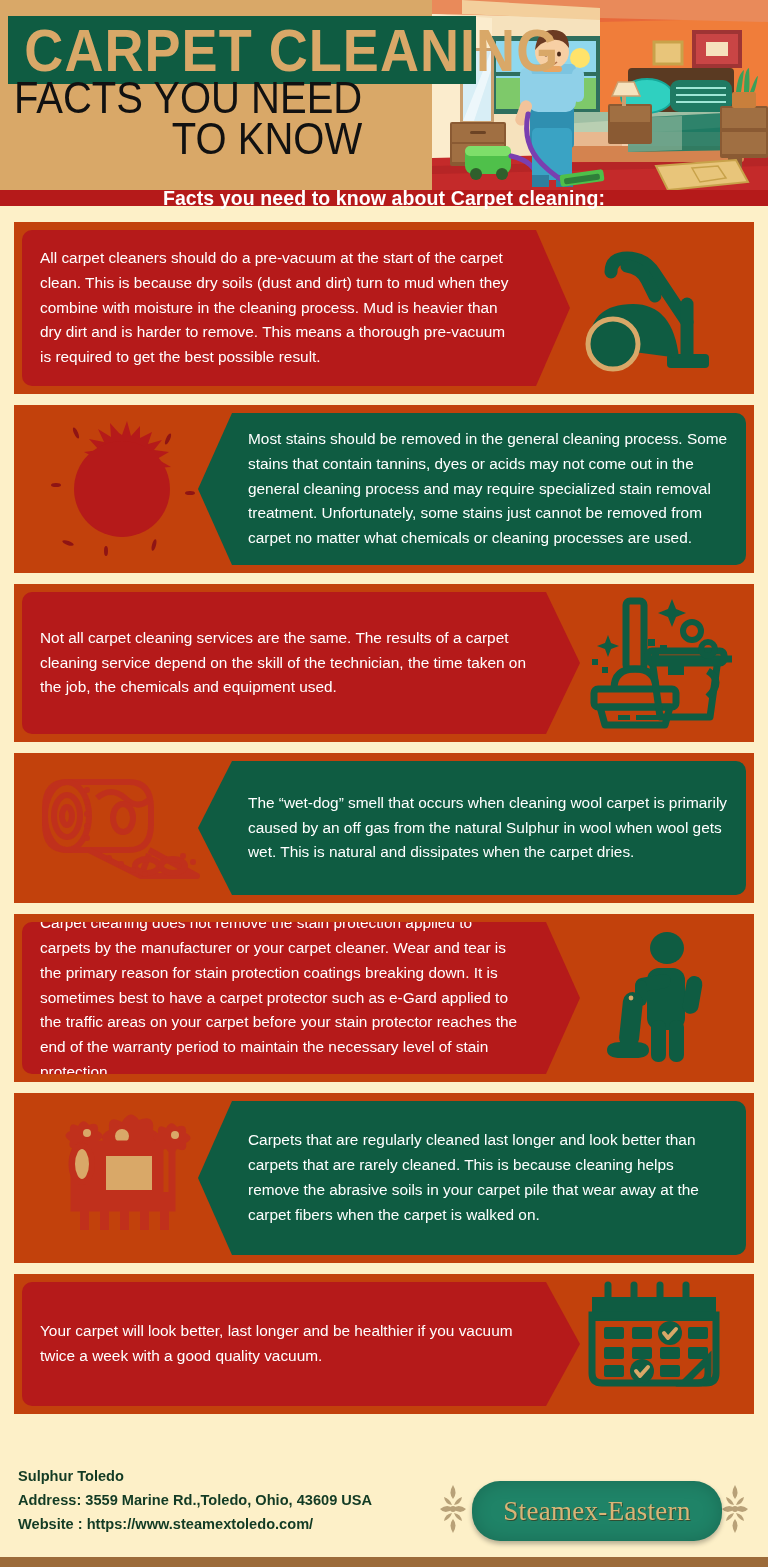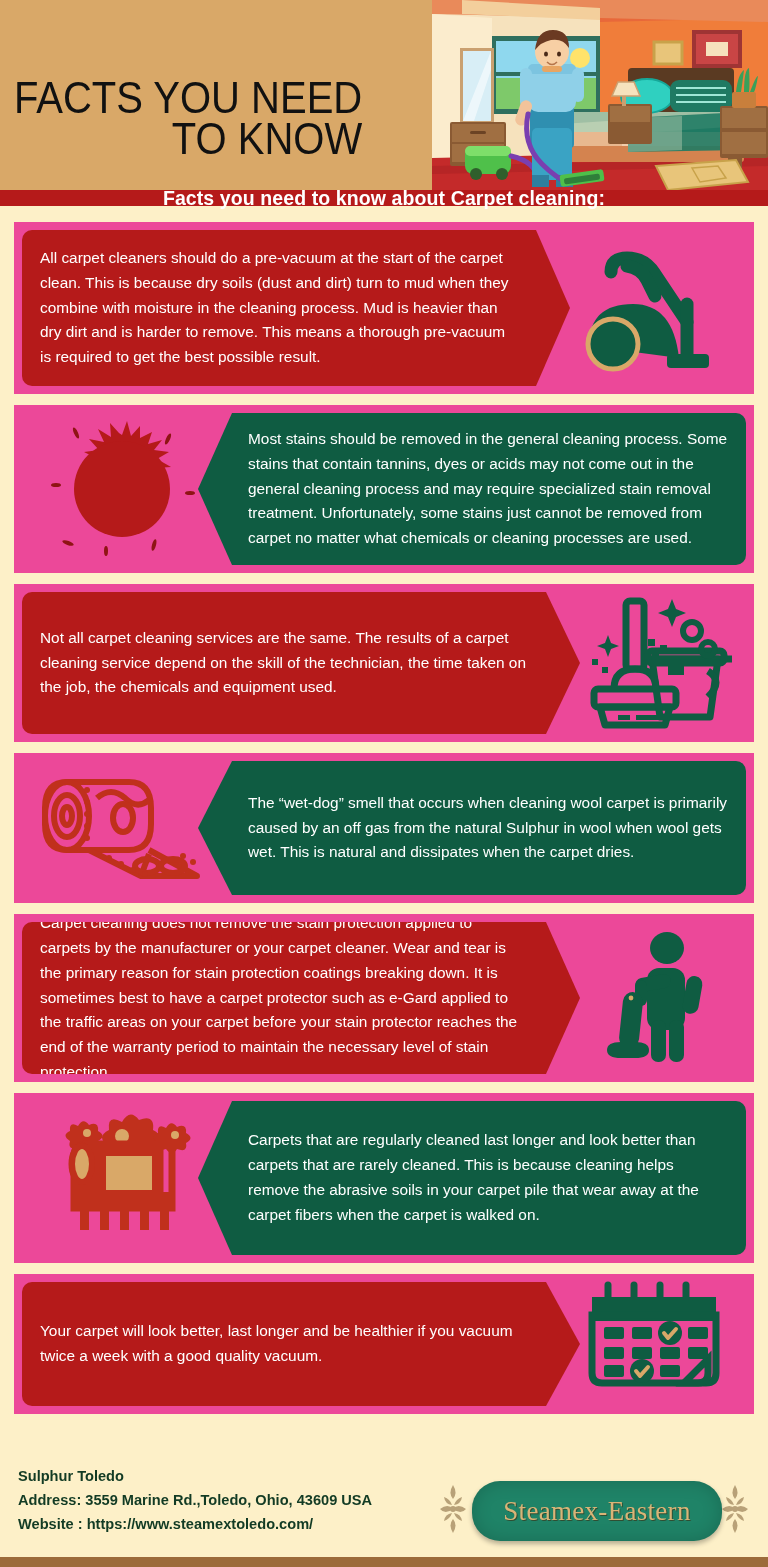--- a/index.html
+++ b/index.html
@@ -36,21 +36,21 @@
 
   
   .banner {
     position:absolute; left:0; top:190px; width:768px; height:16px;
     background:#b51a1a; display:flex; align-items:center; justify-content:center; z-index:6;
   }
   .banner span { color:#fff; font-size:19.5px; font-weight:bold; letter-spacing:0.1px; }
 
   
   .rows { position:absolute; left:0; top:222px; width:768px; }
-  .row { position:relative; margin:0 14px 11px 14px; background:#ec4899; overflow:hidden; }
+  .row { position:relative; margin:0 14px 11px 14px; background:#c2410c; overflow:hidden; }
 
   .card { position:absolute; top:8px; bottom:8px; color:#fff; }
   .card p {
     font-size:15.4px; line-height:1.62; color:#fff; font-weight:normal;
   }
 
   
   .card.red {
     left:8px; background:#b51a1a;
     border-radius:10px;
@@ -93,20 +93,23 @@
   .flourish.r { right:4px; }
   .footer-bar { position:absolute; left:0; bottom:0; width:768px; height:10px; background:#9c6b3a; }
 </style>
 </head>
 <body>
 
 <div class="header">
 
   <div class="header-left"></div>
 
+  <div class="title-band">
+    <span>CARPET CLEANING</span>
+  </div>
 
   <div class="title-sub">
     <div>FACTS YOU NEED</div>
     <div>TO KNOW</div>
   </div>
 
   <div class="scene">
     <svg width="336" height="190" viewBox="0 0 336 190">
 
       <rect x="0" y="0" width="336" height="190" fill="#f6e2bd"></rect>

